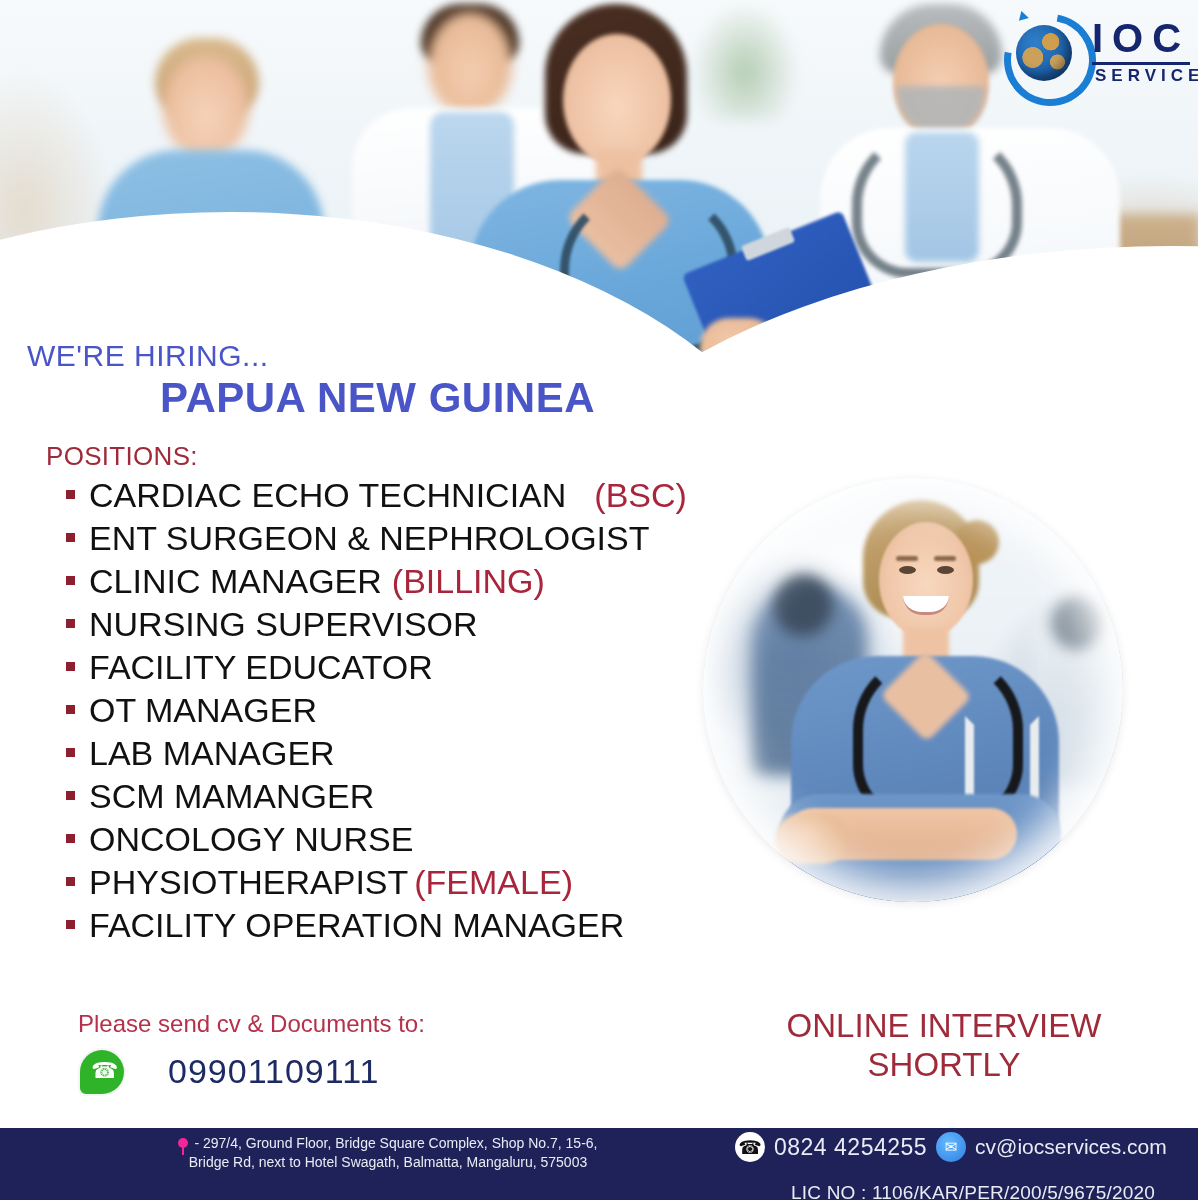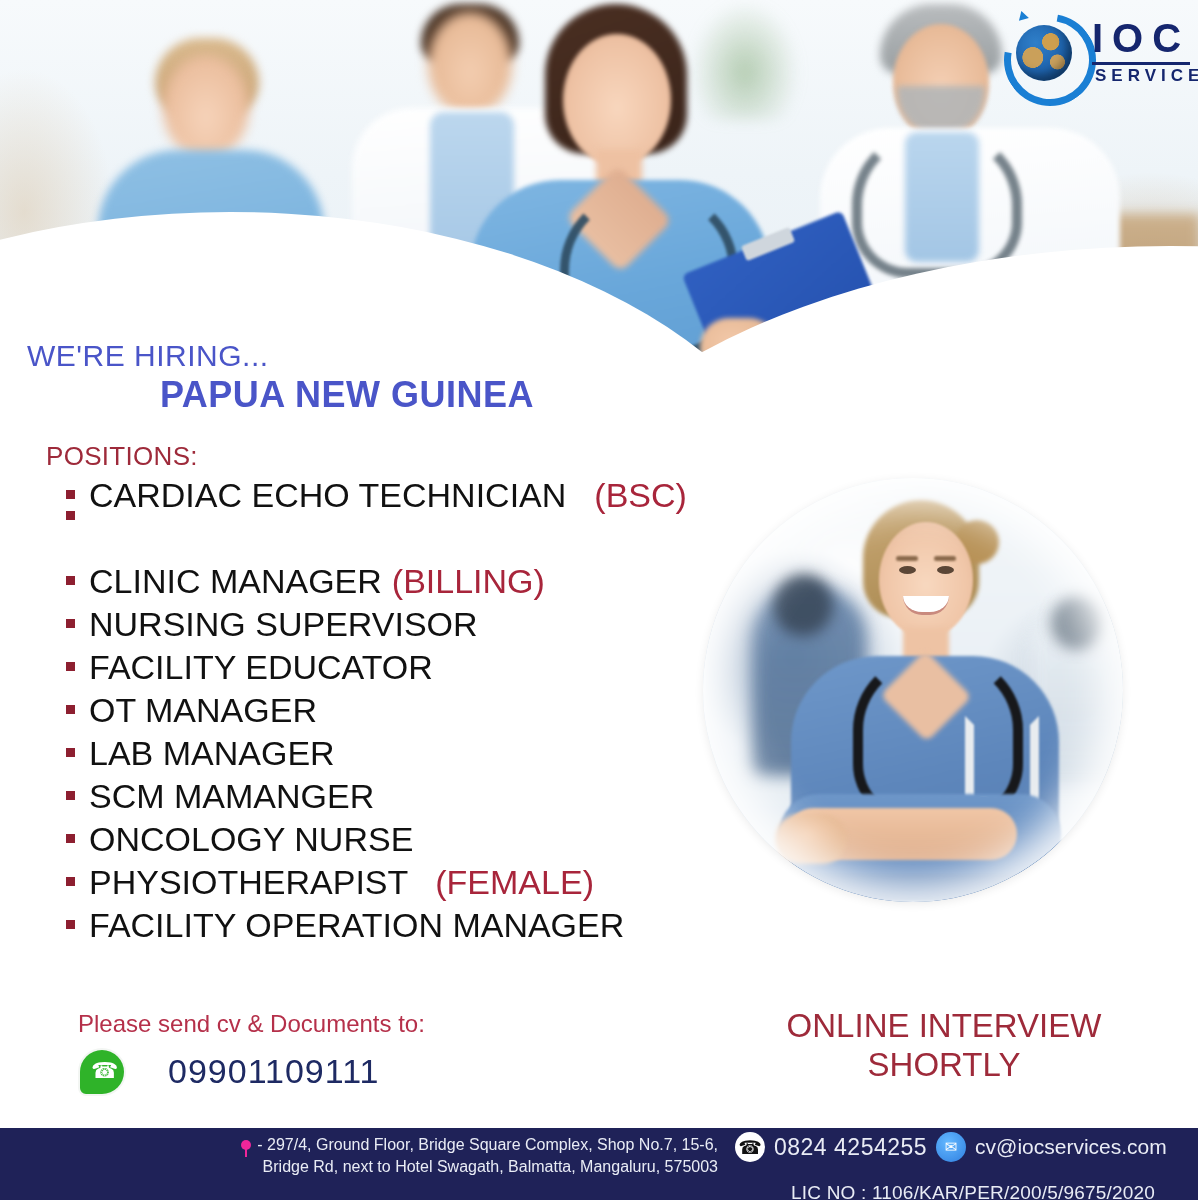--- a/index.html
+++ b/index.html
@@ -85,21 +85,21 @@
        radial-gradient(circle at 74% 66%, #c9a05d 0%, #c9a05d 13%, rgba(201,160,93,0) 14%),
        radial-gradient(circle at 35% 32%, #2f7fc9 0%, #1e63ad 55%, #11447e 100%);
      box-shadow:inset -5px -6px 10px rgba(0,0,0,.35);}
   .logo-arrow{position:absolute;left:16px;top:-2px;width:0;height:0;border-left:9px solid #1a7fd4;border-top:5px solid transparent;border-bottom:5px solid transparent;transform:rotate(14deg);}
   .logo-ioc{position:absolute;left:92px;top:10px;font-size:40px;font-weight:bold;color:#15266e;letter-spacing:9px;line-height:1;}
   .logo-rule{position:absolute;left:92px;top:54px;width:98px;height:3px;background:#15266e;}
   .logo-sub{position:absolute;left:95px;top:58px;font-size:17px;font-weight:bold;color:#15266e;letter-spacing:5px;}
 
   
   .we-hiring{position:absolute;left:27px;top:295px;font-size:30px;color:#4a55c8;letter-spacing:.5px;margin-top:44px;}
-  .png-title{position:absolute;left:160px;top:374px;font-size:36px;font-weight:bold;color:#4a55c8;letter-spacing:.5px;}
+  .png-title{position:absolute;left:160px;top:374px;font-size:42px;font-weight:bold;color:#4a55c8;letter-spacing:.5px;}
   .positions-label{position:absolute;left:46px;top:441px;font-size:26px;color:#9e2a3a;letter-spacing:.3px;}
 
   .pos-list{position:absolute;left:66px;top:476px;width:740px;list-style:none;margin:0;padding:0;}
   .pos-item{display:flex;align-items:baseline;height:43px;font-size:34px;color:#111;white-space:nowrap;}
   .bullet{display:inline-block;width:9px;height:9px;background:#8d1f30;margin-right:14px;flex:none;position:relative;top:-8px;}
   .qual{color:#a8253b;}
 
   
   .circle-photo{position:absolute;left:703px;top:478px;width:420px;height:424px;border-radius:50%;overflow:hidden;
      box-shadow:0 0 26px 14px rgba(255,255,255,.95) inset, 0 2px 10px rgba(0,0,0,.08);
@@ -136,21 +136,21 @@
   .send-cv{position:absolute;left:78px;top:1010px;font-size:24px;color:#b5304a;}
   .wa-icon{position:absolute;left:80px;top:1050px;width:44px;height:44px;}
   .wa-circle{position:absolute;left:0;top:0;width:44px;height:44px;border-radius:50% 50% 50% 6px;background:#2fb329;box-shadow:0 0 0 2px #f3f6f3;}
   .wa-handset{position:absolute;left:11px;top:10px;width:22px;height:23px;color:#fff;font-size:22px;line-height:22px;}
   .wa-num{position:absolute;left:168px;top:1052px;font-size:34px;color:#1e2a63;letter-spacing:1px;}
 
   .online-iv{position:absolute;left:760px;top:1007px;width:368px;text-align:center;font-size:33px;color:#9e2a3a;line-height:1.18;}
 
   
   .footer{position:absolute;left:0;top:1128px;width:1198px;height:72px;background:#1f2258;}
-  .addr{position:absolute;left:58px;top:1134px;width:660px;font-size:16px;color:#e9ecf5;line-height:1.38;text-align:right;}
+  .addr{position:absolute;left:58px;top:1134px;width:660px;font-size:14px;color:#e9ecf5;line-height:1.38;text-align:center;}
   .pin{display:inline-block;width:10px;height:10px;border-radius:50% 50% 50% 50%;background:#f0269a;position:relative;top:0px;margin-right:2px;}
   .pin:after{content:"";position:absolute;left:4px;top:9px;width:2px;height:8px;background:#f0269a;}
 
   .f-right{position:absolute;left:735px;top:1132px;width:455px;}
   .f-row1{display:flex;align-items:center;gap:9px;justify-content:flex-start;}
   .ph-icon{width:30px;height:30px;border-radius:50%;background:#fff;display:flex;align-items:center;justify-content:center;color:#111;font-size:19px;line-height:1;flex:none;}
   .mail-icon{width:30px;height:30px;border-radius:50%;background:radial-gradient(circle at 40% 35%,#63b8ff,#2f7fe0);display:flex;align-items:center;justify-content:center;color:#fff;font-size:15px;flex:none;}
   .f-phone{font-size:23px;color:#e9ecf5;letter-spacing:.5px;}
   .f-mail{font-size:21px;color:#e9ecf5;}
   .f-lic{margin-top:20px;margin-left:56px;font-size:19px;color:#e9ecf5;letter-spacing:.2px;}
@@ -217,20 +217,21 @@
   <div class="positions-label">POSITIONS:</div>
 
   <ul class="pos-list" id="pos-list">
       <li class="pos-item">
         <span class="bullet"></span>
         <span>CARDIAC ECHO TECHNICIAN</span>
         <span class="qual" style="margin-left: 28px;">(BSC)</span>
       </li>
       <li class="pos-item">
         <span class="bullet"></span>
+        <span>ENT SURGEON &amp; NEPHROLOGIST</span>
       </li>
       <li class="pos-item">
         <span class="bullet"></span>
         <span>CLINIC MANAGER</span>
         <span class="qual" style="margin-left: 10px;">(BILLING)</span>
       </li>
       <li class="pos-item">
         <span class="bullet"></span>
         <span>NURSING SUPERVISOR</span>
       </li>
@@ -250,21 +251,21 @@
         <span class="bullet"></span>
         <span>SCM MAMANGER</span>
       </li>
       <li class="pos-item">
         <span class="bullet"></span>
         <span>ONCOLOGY NURSE</span>
       </li>
       <li class="pos-item">
         <span class="bullet"></span>
         <span>PHYSIOTHERAPIST</span>
-        <span class="qual" style="margin-left: 27px;">(FEMALE)</span>
+        <span class="qual" style="margin-left: 6px;">(FEMALE)</span>
       </li>
       <li class="pos-item">
         <span class="bullet"></span>
         <span>FACILITY OPERATION MANAGER</span>
       </li>
     </ul>
 
   <div class="circle-photo">
     <div class="cp-bgblur"></div>
     <div class="cp-bgp1"></div>

